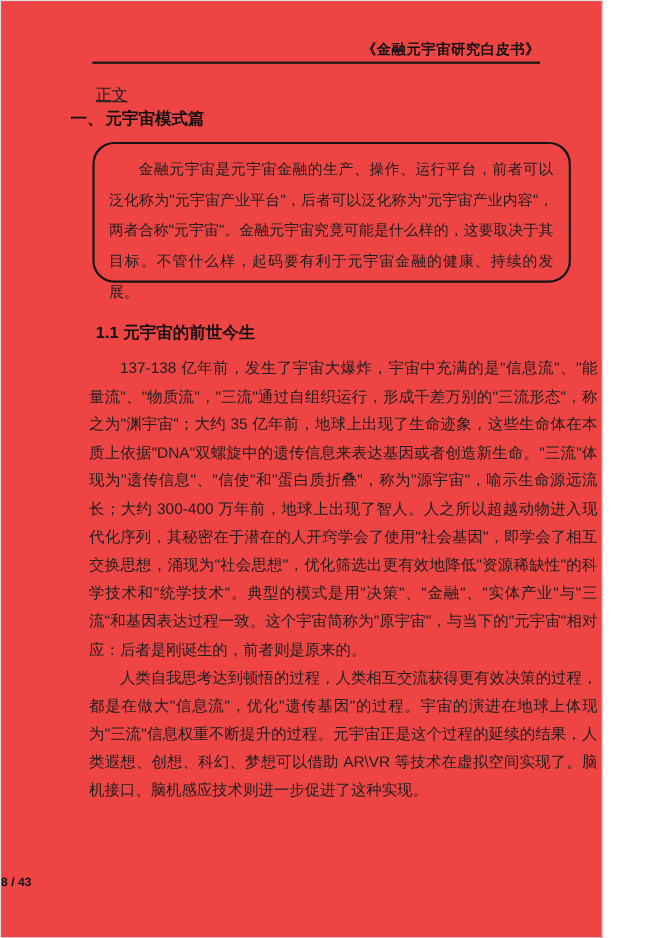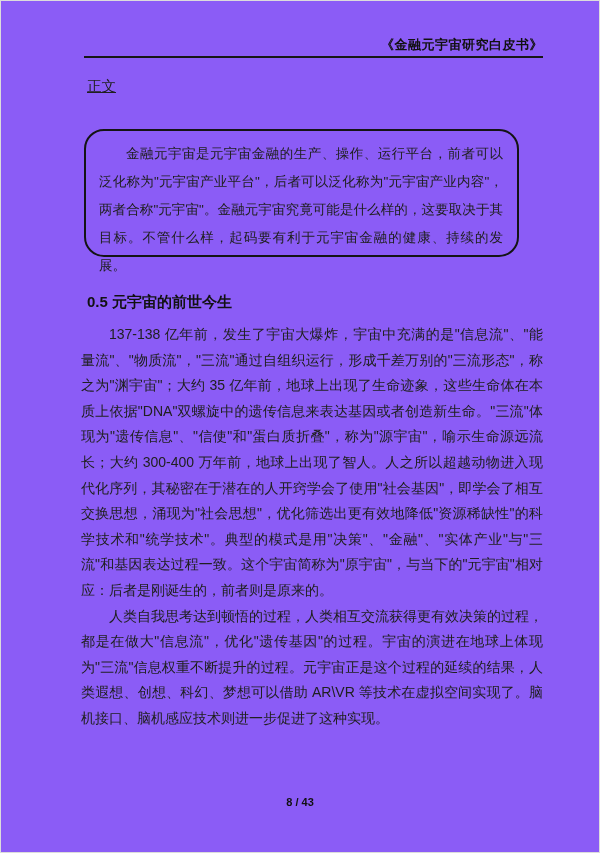--- a/index.html
+++ b/index.html
@@ -1,20 +1,20 @@
 <!DOCTYPE html>
 <html><head>
 <meta charset="utf-8">
 <style>
   * { margin:0; padding:0; box-sizing:border-box; }
   html,body { background:#ffffff; }
   .page {
     position:relative;
-    width:600px; height:853px;
-    background:#8b5cf6;
+    width:548px; height:853px;
+    background:#ef4444;
     border:1px solid #dcdcdc;
     overflow:hidden;
     font-family:"Liberation Sans", sans-serif;
     color:#1b1b1b;
   }
   .header-title {
     position:absolute; top:35px; right:56px;
     font-family:"Liberation Serif", serif;
     font-size:13px; font-weight:bold; color:#111;
     letter-spacing:0.5px;
@@ -49,41 +49,44 @@
   .paragraphs {
     position:absolute; top:321px; left:80px;
     width:462px;
     font-size:14px; line-height:25.6px;
     text-align:justify; text-justify:inter-ideograph;
     color:#202020;
   }
   .paragraphs p { text-indent:28px; margin:0; }
   .page-footer {
     position:absolute; top:795px; left:0; right:0;
-    text-align:center;
+    text-align:left;
     font-size:11px; font-weight:bold; color:#111;
   }
 </style>
 </head>
 <body>
 
 <div class="page">
 
   <div class="header-title">《金融元宇宙研究白皮书》</div>
 
   <div class="header-rule"></div>
 
   <div class="body-label">正文</div>
 
+  <div class="section-heading">
+    <span class="sec-no">一、</span><span>元宇宙模式篇</span>
+  </div>
 
   <div class="callout-box">
     <span class="txt">金融元宇宙是元宇宙金融的生产、操作、运行平台，前者可以泛化称为"元宇宙产业平台"，后者可以泛化称为"元宇宙产业内容"，两者合称"元宇宙"。金融元宇宙究竟可能是什么样的，这要取决于其目标。不管什么样，起码要有利于元宇宙金融的健康、持续的发展。</span>
   </div>
 
-  <div class="subsection-heading">0.5 元宇宙的前世今生</div>
+  <div class="subsection-heading">1.1 元宇宙的前世今生</div>
 
   <div class="paragraphs">
     <p>137-138 亿年前，发生了宇宙大爆炸，宇宙中充满的是"信息流"、"能量流"、"物质流"，"三流"通过自组织运行，形成千差万别的"三流形态"，称之为"渊宇宙"；大约 35 亿年前，地球上出现了生命迹象，这些生命体在本质上依据"DNA"双螺旋中的遗传信息来表达基因或者创造新生命。"三流"体现为"遗传信息"、"信使"和"蛋白质折叠"，称为"源宇宙"，喻示生命源远流长；大约 300-400 万年前，地球上出现了智人。人之所以超越动物进入现代化序列，其秘密在于潜在的人开窍学会了使用"社会基因"，即学会了相互交换思想，涌现为"社会思想"，优化筛选出更有效地降低"资源稀缺性"的科学技术和"统学技术"。典型的模式是用"决策"、"金融"、"实体产业"与"三流"和基因表达过程一致。这个宇宙简称为"原宇宙"，与当下的"元宇宙"相对应：后者是刚诞生的，前者则是原来的。</p>
     <p>人类自我思考达到顿悟的过程，人类相互交流获得更有效决策的过程，都是在做大"信息流"，优化"遗传基因"的过程。宇宙的演进在地球上体现为"三流"信息权重不断提升的过程。元宇宙正是这个过程的延续的结果，人类遐想、创想、科幻、梦想可以借助 AR\VR 等技术在虚拟空间实现了。脑机接口、脑机感应技术则进一步促进了这种实现。</p>
   </div>
 
   <div class="page-footer">8 / 43</div>
 
 </div>
 

